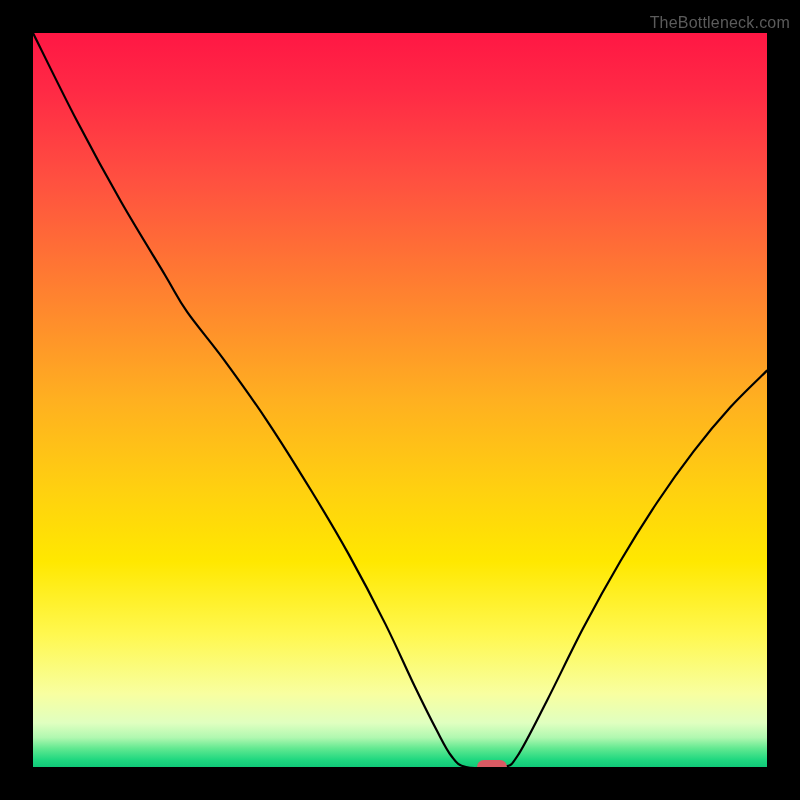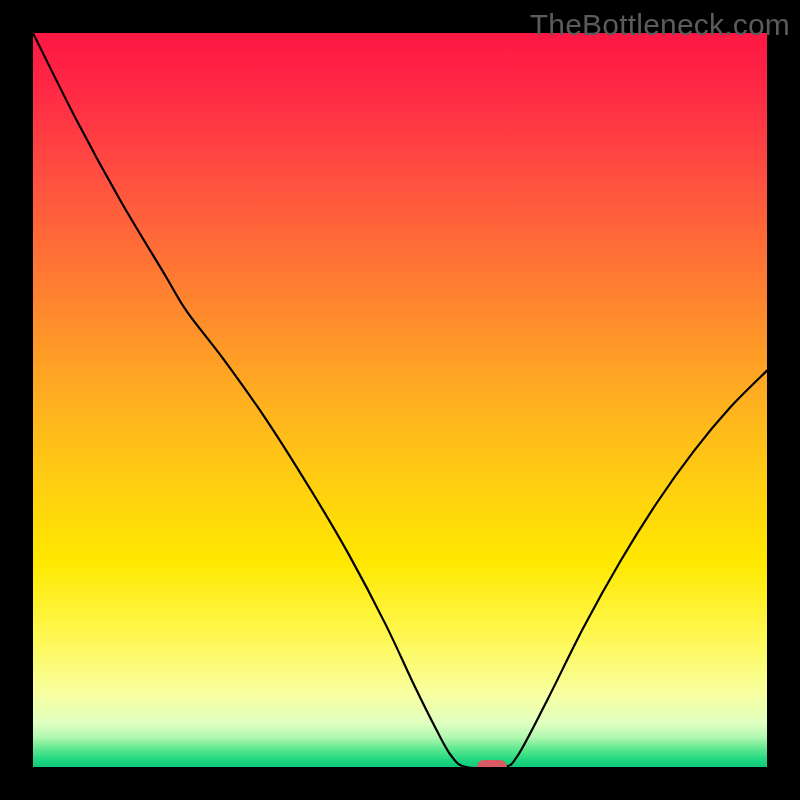--- a/index.html
+++ b/index.html
@@ -12,24 +12,24 @@
     font-family: Arial, Helvetica, sans-serif;
   }
   .frame {
     position: relative;
     width: 800px;
     height: 800px;
     background: #000;
   }
   .watermark {
     position: absolute;
-    top: 8px;
+    top: 14px;
     right: 10px;
     color: #5b5b5b;
-    font-size: 30px;
+    font-size: 16px;
     font-weight: 500;
     letter-spacing: 0.2px;
     z-index: 20;
     margin-left: 10px;
   }
   .plot-area {
     position: absolute;
     left: 33px;
     top: 33px;
     width: 734px;

